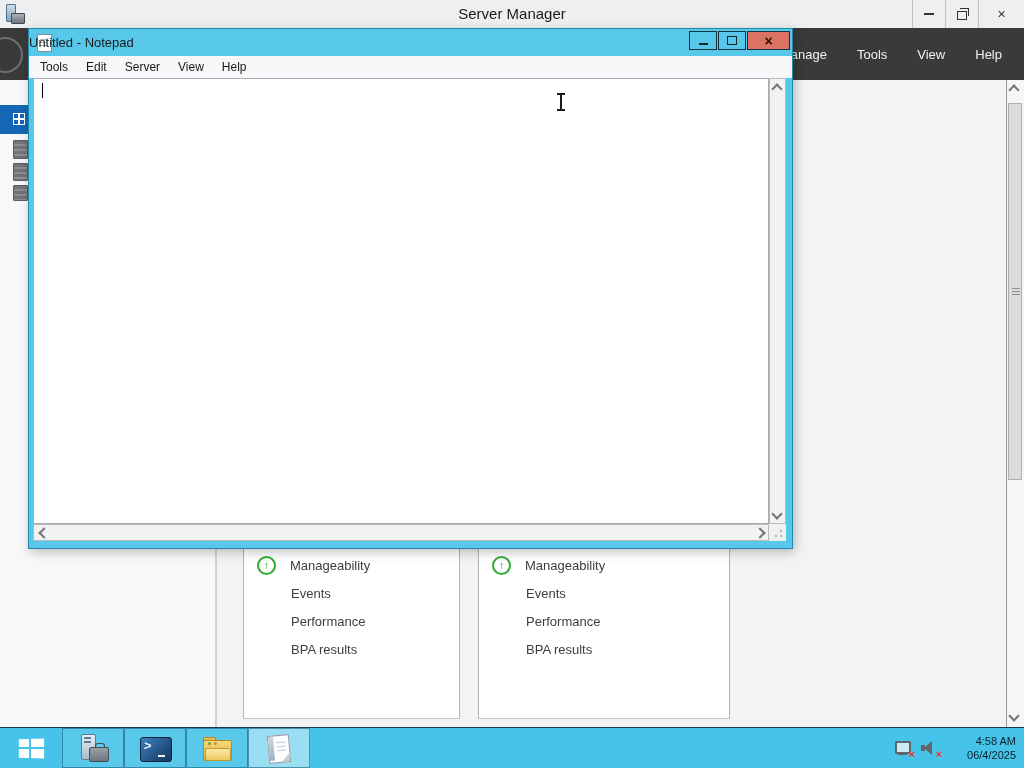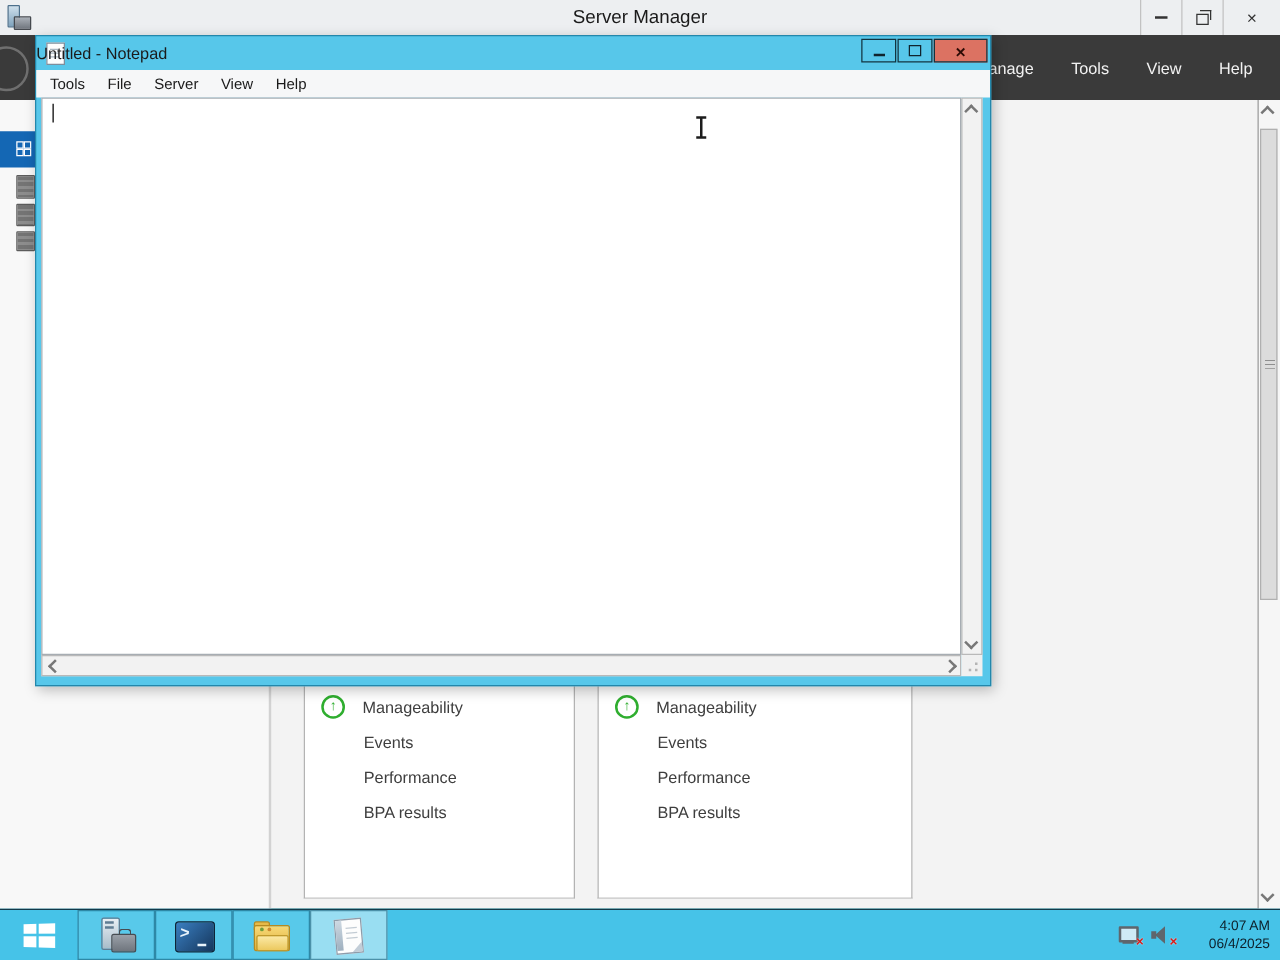--- a/index.html
+++ b/index.html
@@ -225,21 +225,21 @@
             <span class="np-max"></span>
           </div>
         <div class="np-btn close">
             <span class="np-x">×</span>
           </div>
       </div>
     </div>
 
     <div class="abs np-menubar">
       <span class="np-menu-item">Tools</span>
-      <span class="np-menu-item">File</span>
+      <span class="np-menu-item">Edit</span>
       <span class="np-menu-item">Server</span>
       <span class="np-menu-item">View</span>
       <span class="np-menu-item">Help</span>
     </div>
 
     <div class="abs np-text">
       <span></span>
       <div class="abs caret"></div>
     </div>
 
@@ -308,21 +308,21 @@
         <span class="net-screen"></span>
           <span class="net-base"></span>
         <span class="x-badge">×</span>
       </span>
       <span class="tray-ico">
         <span class="spk-box"></span>
           <span class="spk-cone"></span>
         <span class="x-badge">×</span>
       </span>
       <div class="tb-clock">
-        <div>4:07 AM</div>
+        <div>4:58 AM</div>
         <div>06/4/2025</div>
       </div>
     </div>
   </div>
 
   <div class="abs ibeam">
     <span class="ib-top"></span>
       <span class="ib-bar"></span>
       <span class="ib-bot"></span>
   </div>

